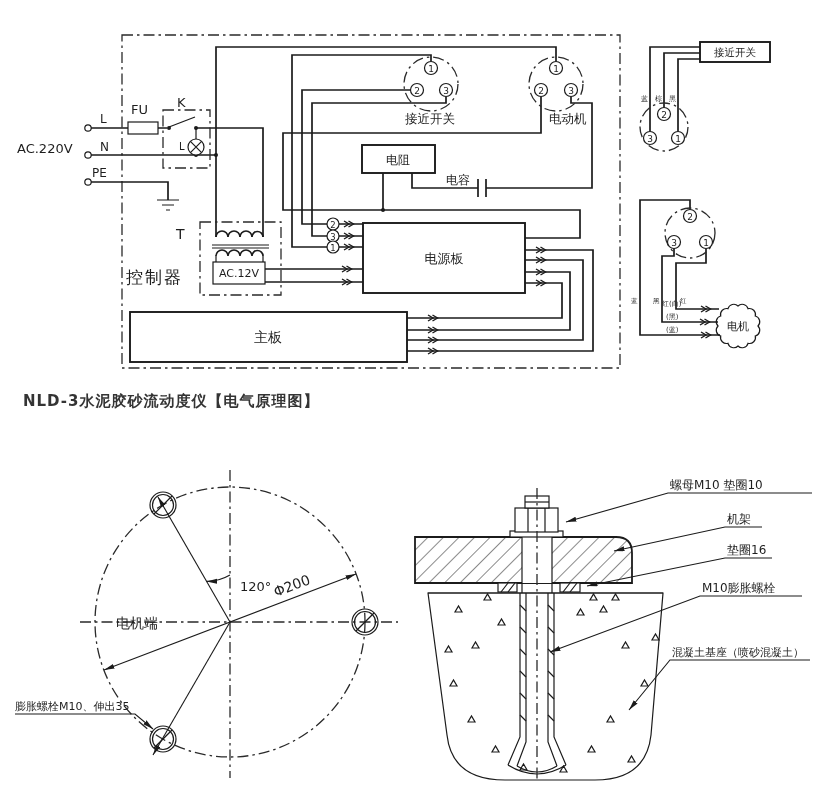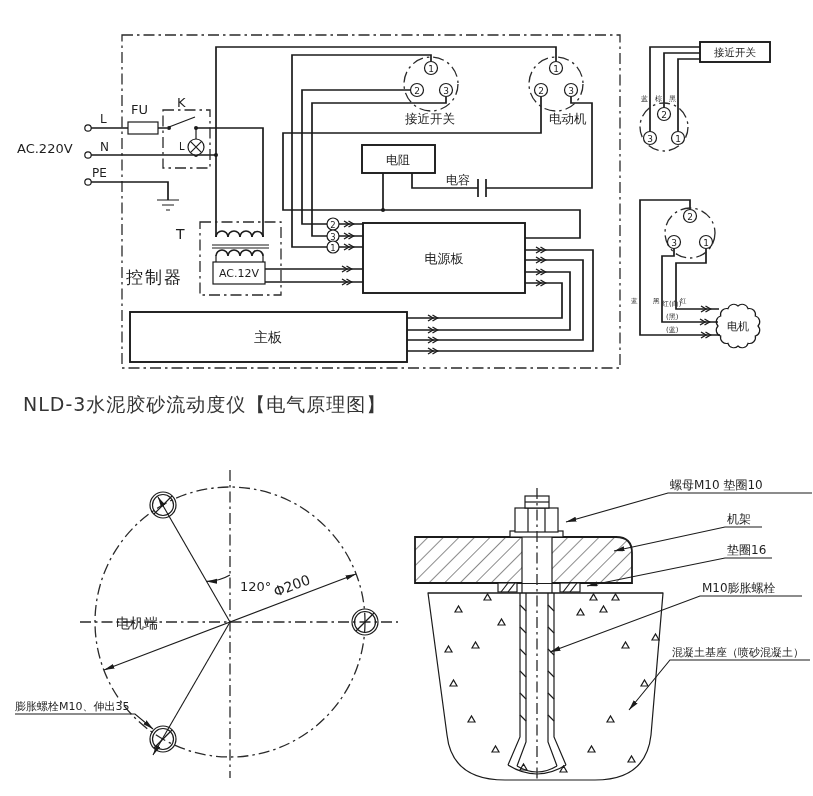--- a/index.html
+++ b/index.html
@@ -9,21 +9,21 @@
   svg text{fill:#1e1e1e;font-family:"DejaVu Sans","Liberation Sans",sans-serif;}
   .wire{stroke:#1b1b1b;stroke-width:1.7;fill:none;}
   .thin{stroke:#1b1b1b;stroke-width:1.2;fill:none;}
   .dashdot{stroke:#2a2a2a;stroke-width:1.3;fill:none;stroke-dasharray:11 4 2.5 4;}
   .boxline{stroke:#1b1b1b;stroke-width:1.9;fill:#ffffff;}
   .pin{stroke:#1b1b1b;stroke-width:1.2;fill:#ffffff;}
   .dot{fill:#1b1b1b;stroke:none;}
   .cmark{stroke:#1b1b1b;stroke-width:1.4;fill:none;}
   .leader{stroke:#1b1b1b;stroke-width:1.1;fill:none;}
   #caption{position:absolute;left:23px;top:392px;width:560px;
-           font-size:19px;font-weight:normal;letter-spacing:1px;color:#343434;
+           font-size:15px;font-weight:bold;letter-spacing:1px;color:#343434;
            font-family:"DejaVu Sans","Liberation Sans",sans-serif;}
 </style>
 </head>
 <body>
 
 <div id="page">
 
 <svg width="813" height="796" viewBox="0 0 813 796">
   <defs>
     <marker id="arr" markerWidth="12" markerHeight="6" refX="10.5" refY="2.5" orient="auto-start-reverse" markerUnits="userSpaceOnUse">

